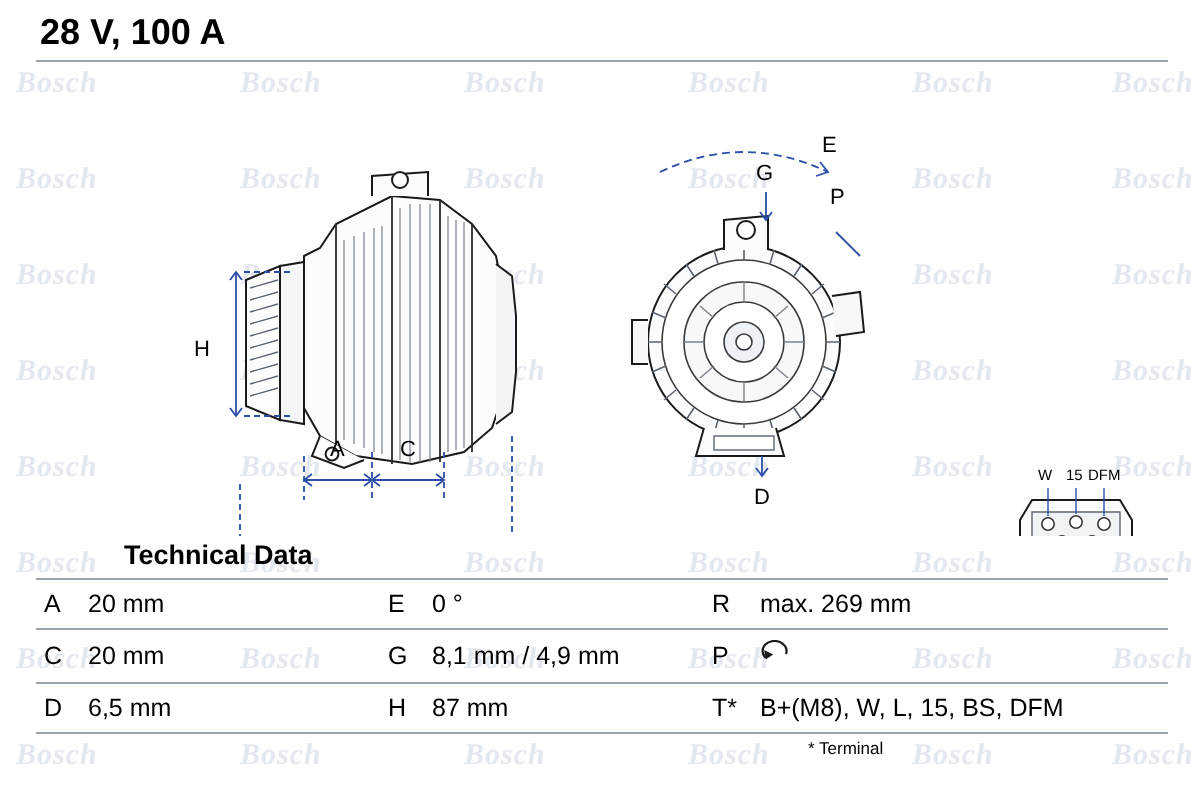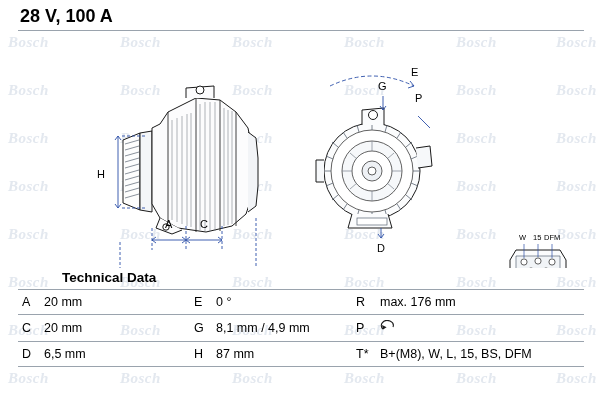--- a/index.html
+++ b/index.html
@@ -284,21 +284,21 @@
 <div id="tech">
   <div id="tech-title">Technical Data</div>
   <table>
     <tbody>
       <tr>
         <td class="k">A</td>
         <td class="v1">20 mm</td>
         <td class="k2">E</td>
         <td class="v2">0 °</td>
         <td class="k3">R</td>
-        <td class="v3">max. 176 mm</td>
+        <td class="v3">max. 269 mm</td>
       </tr>
       <tr>
         <td class="k">C</td>
         <td class="v1">20 mm</td>
         <td class="k2">G</td>
         <td class="v2">8,1 mm / 4,9 mm</td>
         <td class="k3">P</td>
         <td class="v3">
           <svg width="17" height="13" viewBox="0 0 17 13">
             <path d="M3,9 A6,5 0 1 1 13,7" fill="none" stroke="#1a1a1a" stroke-width="1.1"></path>
@@ -309,13 +309,14 @@
       <tr class="last">
         <td class="k">D</td>
         <td class="v1">6,5 mm</td>
         <td class="k2">H</td>
         <td class="v2">87 mm</td>
         <td class="k3">T*</td>
         <td class="v3">B+(M8), W, L, 15, BS, DFM</td>
       </tr>
     </tbody>
   </table>
+  <div class="footnote">* Terminal</div>
 </div>
 
 </body></html>

